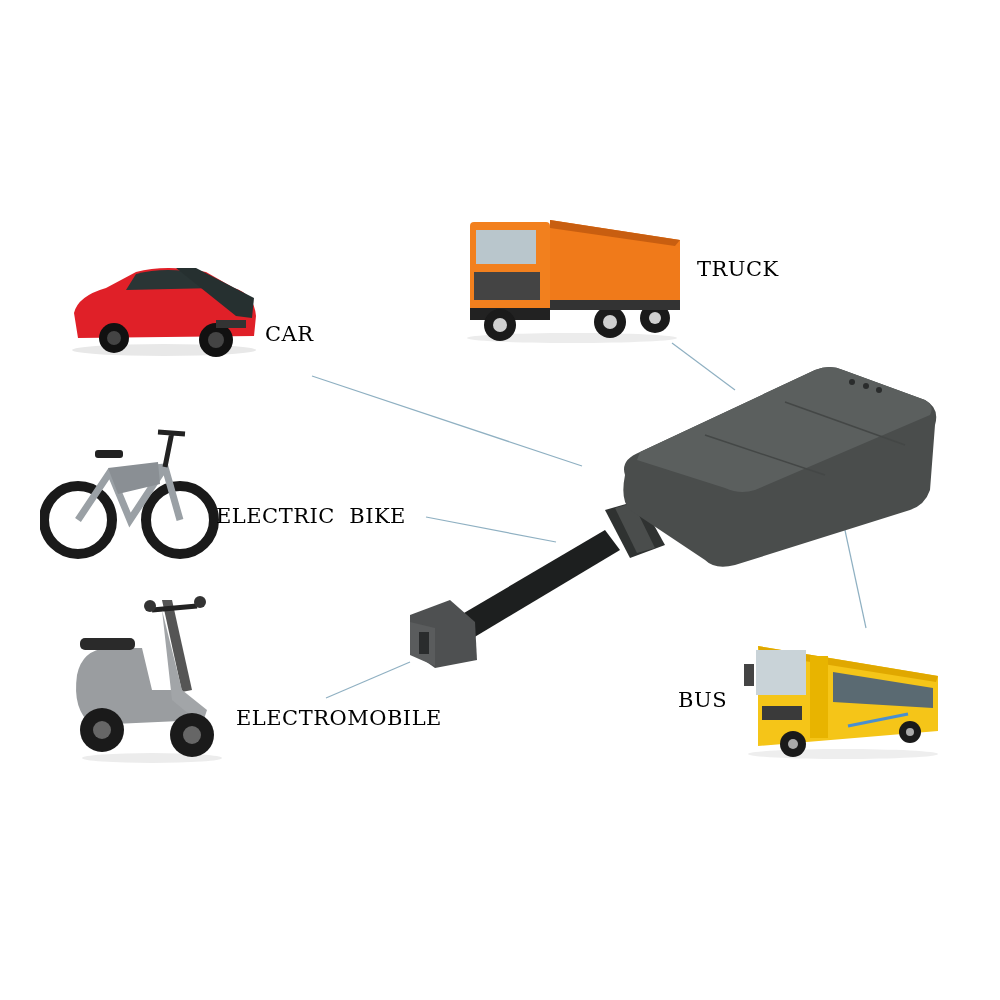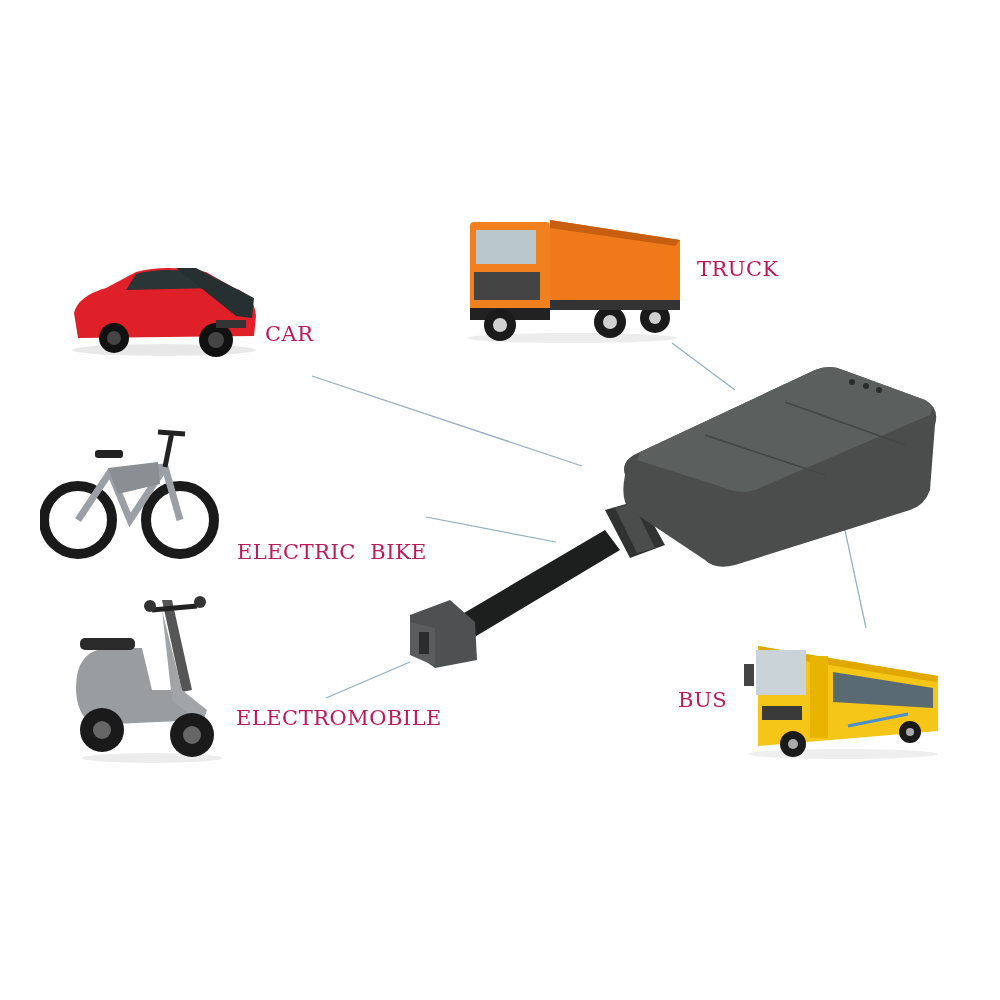--- a/index.html
+++ b/index.html
@@ -1,17 +1,17 @@
 <!DOCTYPE html>
 <html><head>
 <meta charset="utf-8">
 <style>
   html,body{margin:0;padding:0;background:#ffffff;}
   body{width:1000px;height:1000px;position:relative;overflow:hidden;font-family:"DejaVu Serif","Liberation Serif",serif;}
-  .label{position:absolute;color:#be185d;font-family:"DejaVu Serif","Liberation Serif",serif;font-size:21px;letter-spacing:0.5px;white-space:nowrap;}
+  .label{position:absolute;color:#000000;font-family:"DejaVu Serif","Liberation Serif",serif;font-size:21px;letter-spacing:0.5px;white-space:nowrap;}
   .item{position:absolute;}
   svg{display:block;}
   #lines{position:absolute;left:0;top:0;}
 </style>
 </head>
 <body>
 
 <svg id="lines" width="1000" height="1000">
   <line x1="312" y1="376" x2="582" y2="466" stroke="#8fb0c2" stroke-width="1.2"></line>
   <line x1="426" y1="517" x2="556" y2="542" stroke="#8fb0c2" stroke-width="1.2"></line>
@@ -58,21 +58,21 @@
 <div class="item" style="left:40px;top:422px;">
   <svg width="180" height="140" viewBox="0 0 180 140">
     <circle cx="38" cy="98" r="34" fill="none" stroke="#1a1a1a" stroke-width="10"></circle>
     <circle cx="140" cy="98" r="34" fill="none" stroke="#1a1a1a" stroke-width="10"></circle>
     <path d="M38 98 L70 50 L125 45 L140 98 M70 50 L90 98 L125 45" fill="none" stroke="#9aa0a5" stroke-width="7"></path>
     <path d="M68 46 L118 40 L120 62 L78 72 Z" fill="#8a8f94"></path>
     <path d="M125 45 L132 10 M118 10 L145 12" stroke="#222" stroke-width="5" fill="none"></path>
     <rect x="55" y="28" width="28" height="8" rx="3" fill="#222"></rect>
   </svg>
 </div>
-<div class="label" style="left:237px;top:504px;white-space:pre;margin-top:36px;">ELECTRIC  BIKE</div>
+<div class="label" style="left:216px;top:504px;white-space:pre;">ELECTRIC  BIKE</div>
 
 <div class="item" style="left:62px;top:580px;">
   <svg width="165" height="185" viewBox="0 0 165 185">
     <ellipse cx="90" cy="178" rx="70" ry="5" fill="#ececec"></ellipse>
     <path d="M100 20 L110 20 L130 110 L120 112 Z" fill="#555"></path>
     <path d="M90 30 L135 26" stroke="#222" stroke-width="5"></path>
     <circle cx="88" cy="26" r="6" fill="#333"></circle>
       <circle cx="138" cy="22" r="6" fill="#333"></circle>
     <path d="M15 95 Q20 70 45 68 L80 68 L90 110 L120 110 L140 140 L30 145 Q10 130 15 95 Z" fill="#9a9da0"></path>
     <rect x="18" y="58" width="55" height="12" rx="5" fill="#2a2a2a"></rect>

